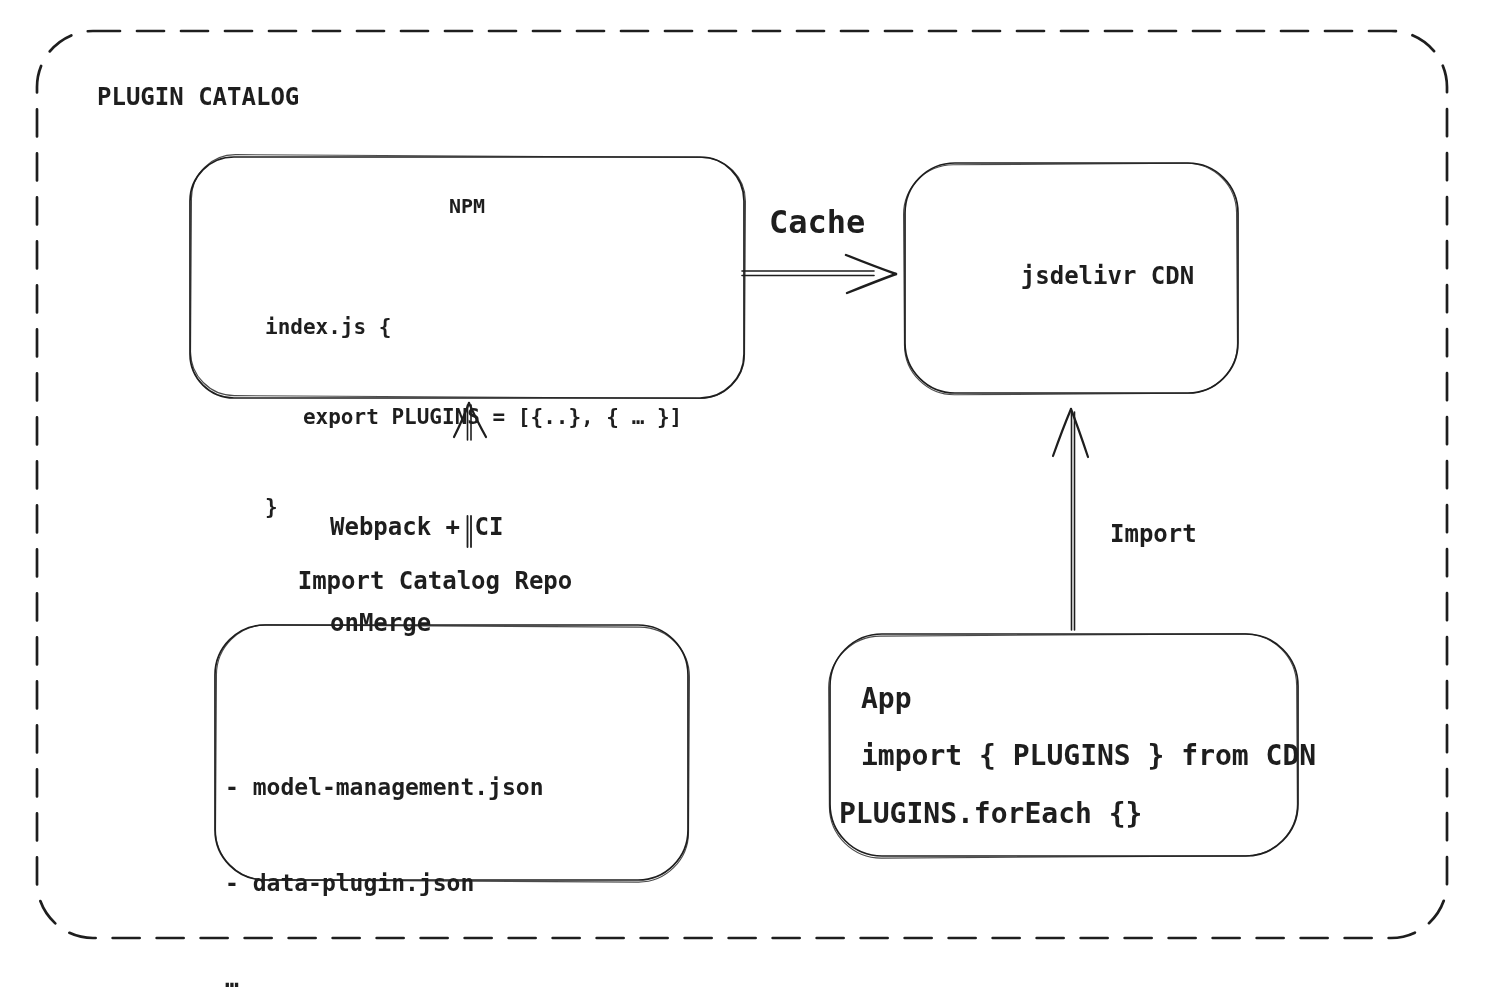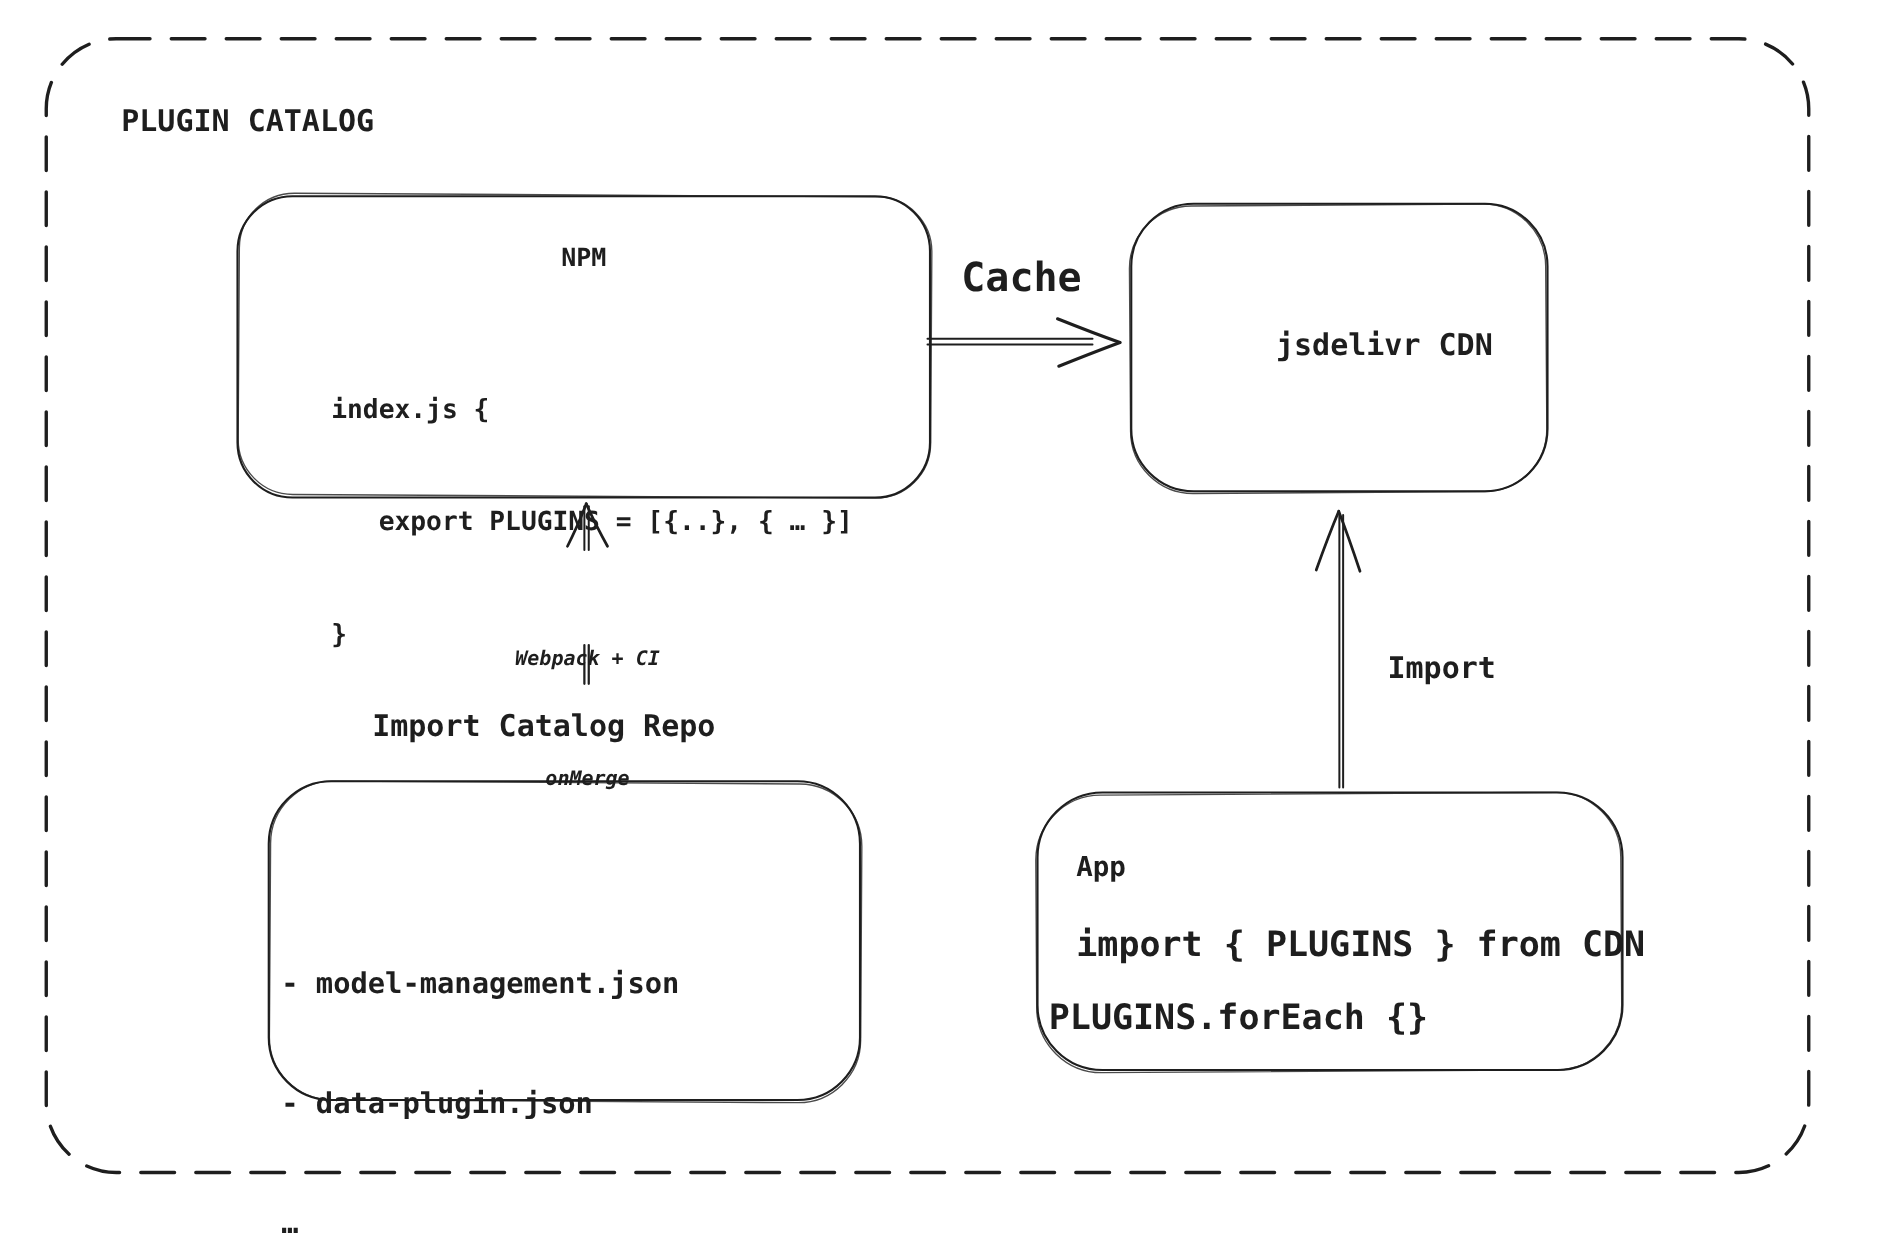--- a/index.html
+++ b/index.html
@@ -28,27 +28,27 @@
     color: #1e1e1e;
     white-space: pre;
     line-height: 1.25;
   }
   .frame-title   { left: 97px;  top: 82px;  font-size: 24px; }
   .npm-title     { left: 190px; top: 194px; width: 554px; text-align: center; font-size: 20px; }
   .npm-code      { left: 217px; top: 252px; font-size: 21px; line-height: 30px; margin-left: 48px; }
   .npm-code span { display: block; }
   .cache-label   { left: 769px; top: 202px; font-size: 32px; }
   .cdn-title     { left: 905px; top: 261px; width: 333px; text-align: center; font-size: 24px; margin-left: 36px; }
-  .build-label   { left: 330px; top: 447px; width: 280px; text-align: center; font-size: 16px; line-height: 32px; font-style: italic; }
+  .build-label   { left: 330px; top: 447px; width: 280px; text-align: left; font-size: 24px; line-height: 32px; }
   .build-label span { display: block; }
   .repo-label    { left: 255px; top: 566px; width: 360px; text-align: center; font-size: 24px; }
   .repo-items    { left: 225px; top: 707px; font-size: 23px; line-height: 32px; }
   .repo-items span { display: block; }
   .import-label  { left: 1110px; top: 519px; font-size: 24px; }
-  .app-title     { left: 861px; top: 681px; font-size: 22px; }
+  .app-title     { left: 861px; top: 681px; font-size: 28px; }
   .app-code-1    { left: 861px; top: 738px; font-size: 28px; }
   .app-code-2    { left: 839px; top: 796px; font-size: 28px; }
 </style>
 </head>
 <body>
 
 <div id="canvas">
 
   <svg id="shapes" viewBox="0 0 1506 1002" xmlns="http://www.w3.org/2000/svg">
     <g fill="none" stroke="#1e1e1e" stroke-linecap="round" stroke-linejoin="round">

